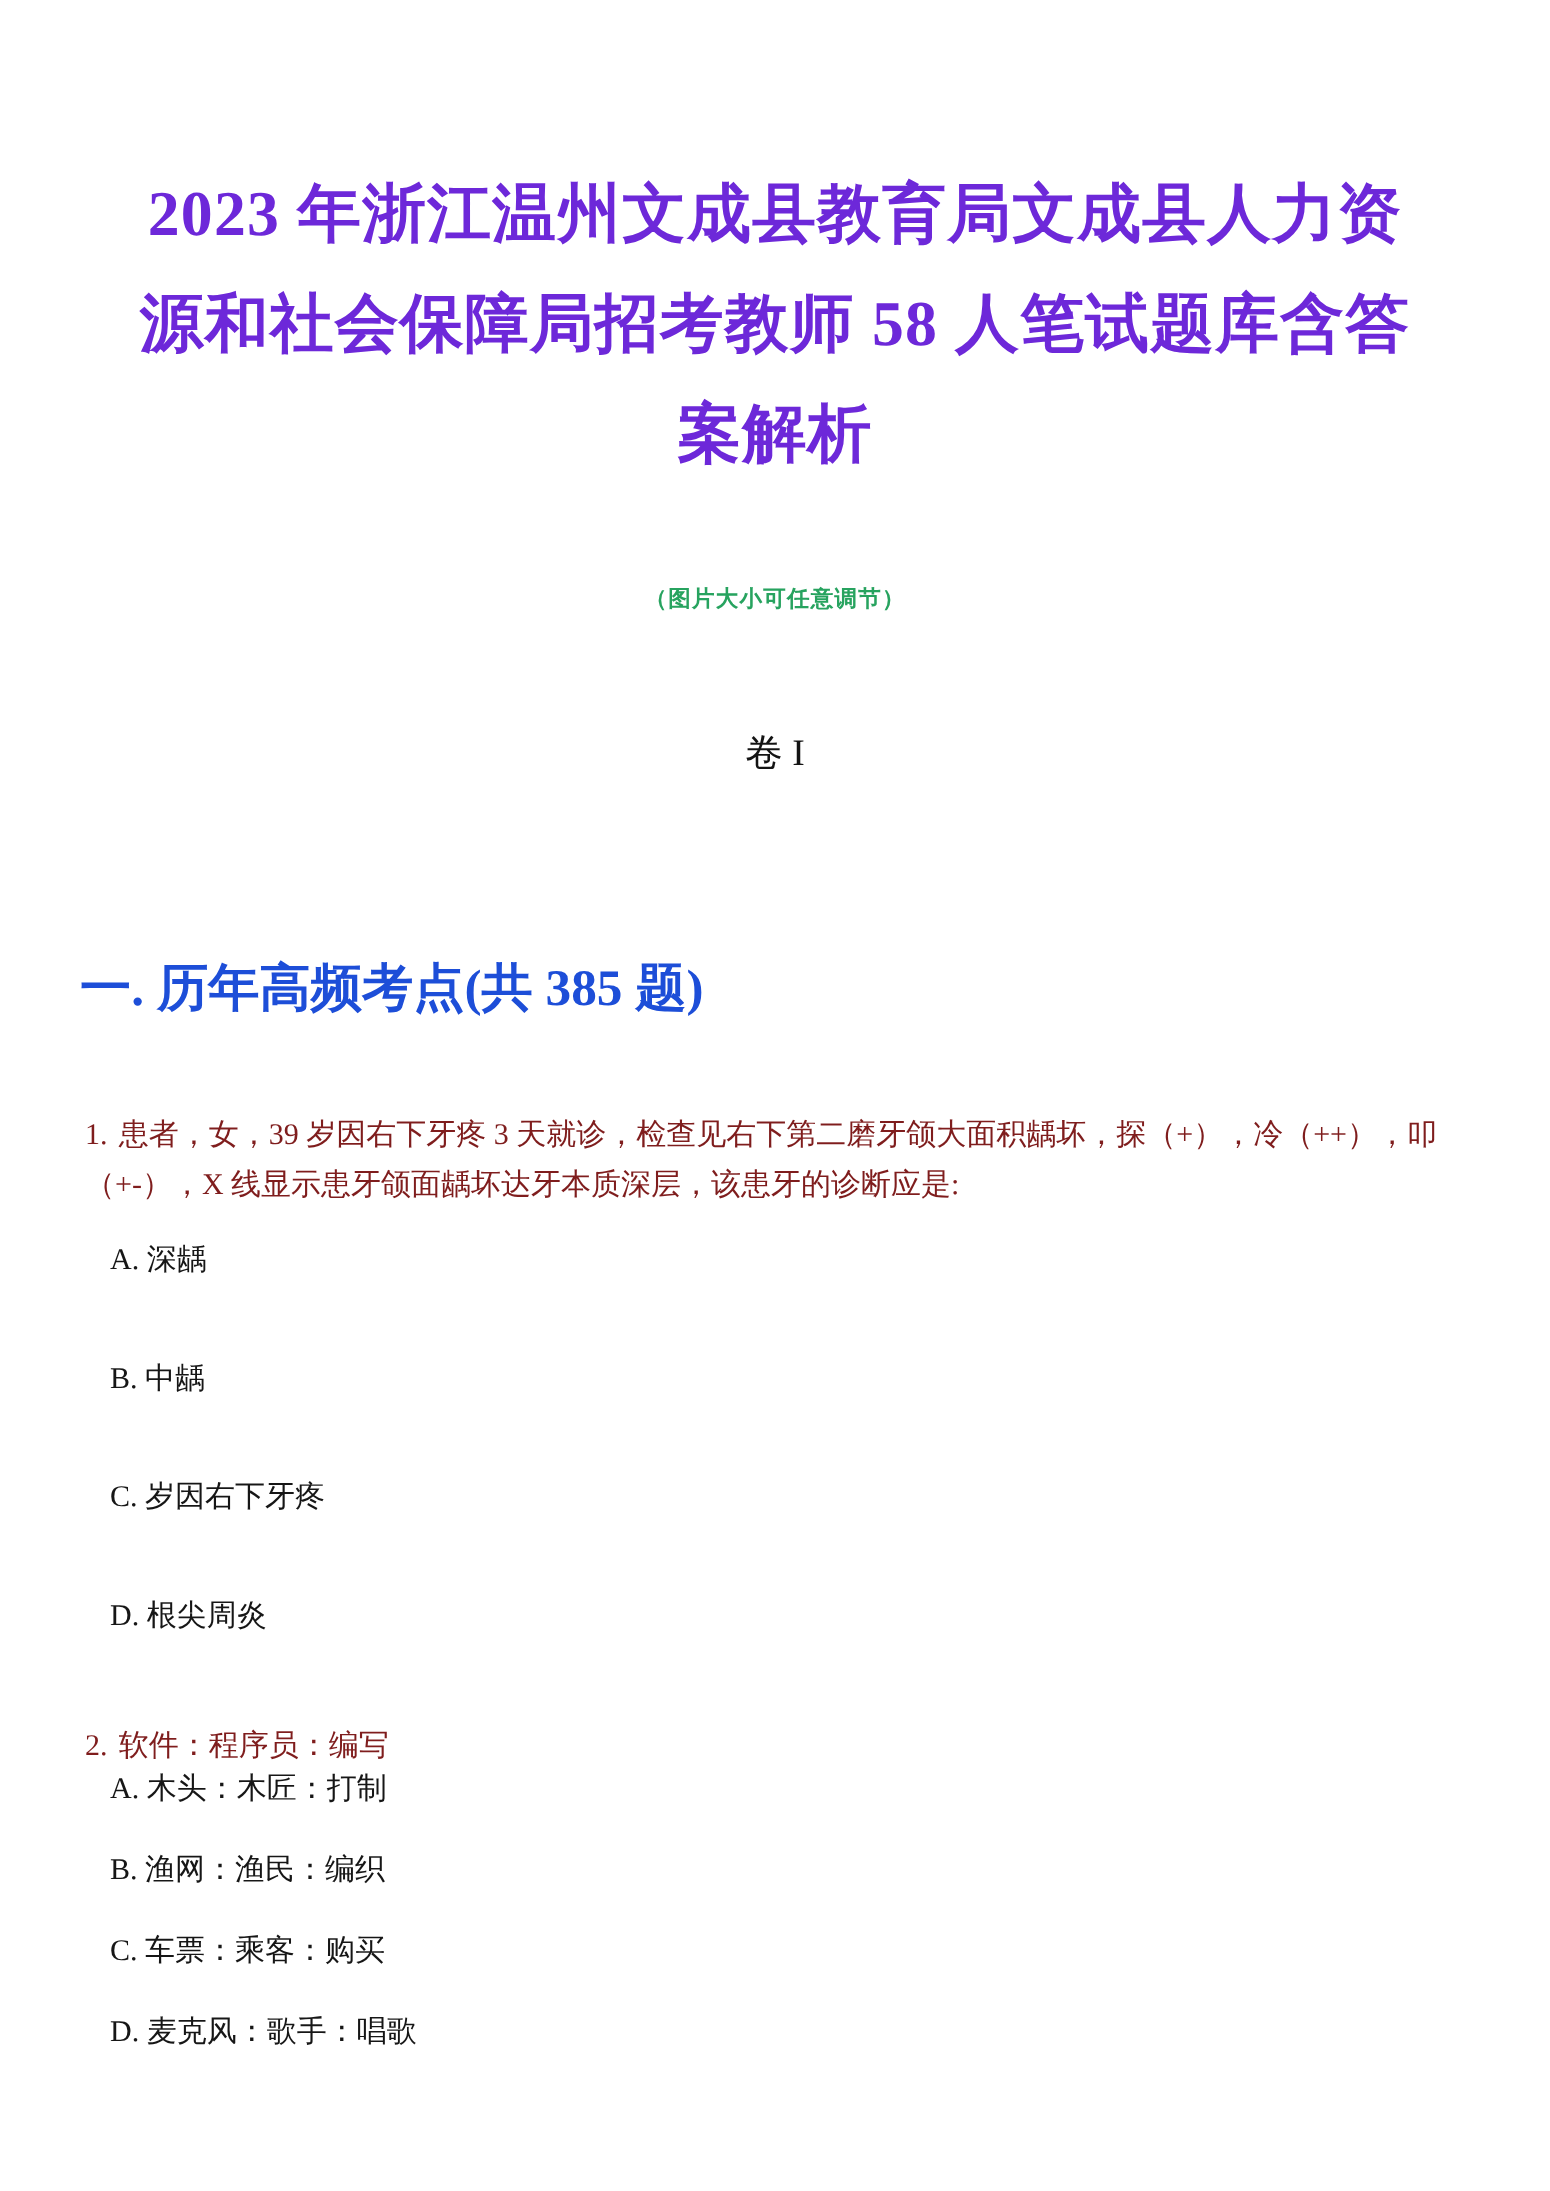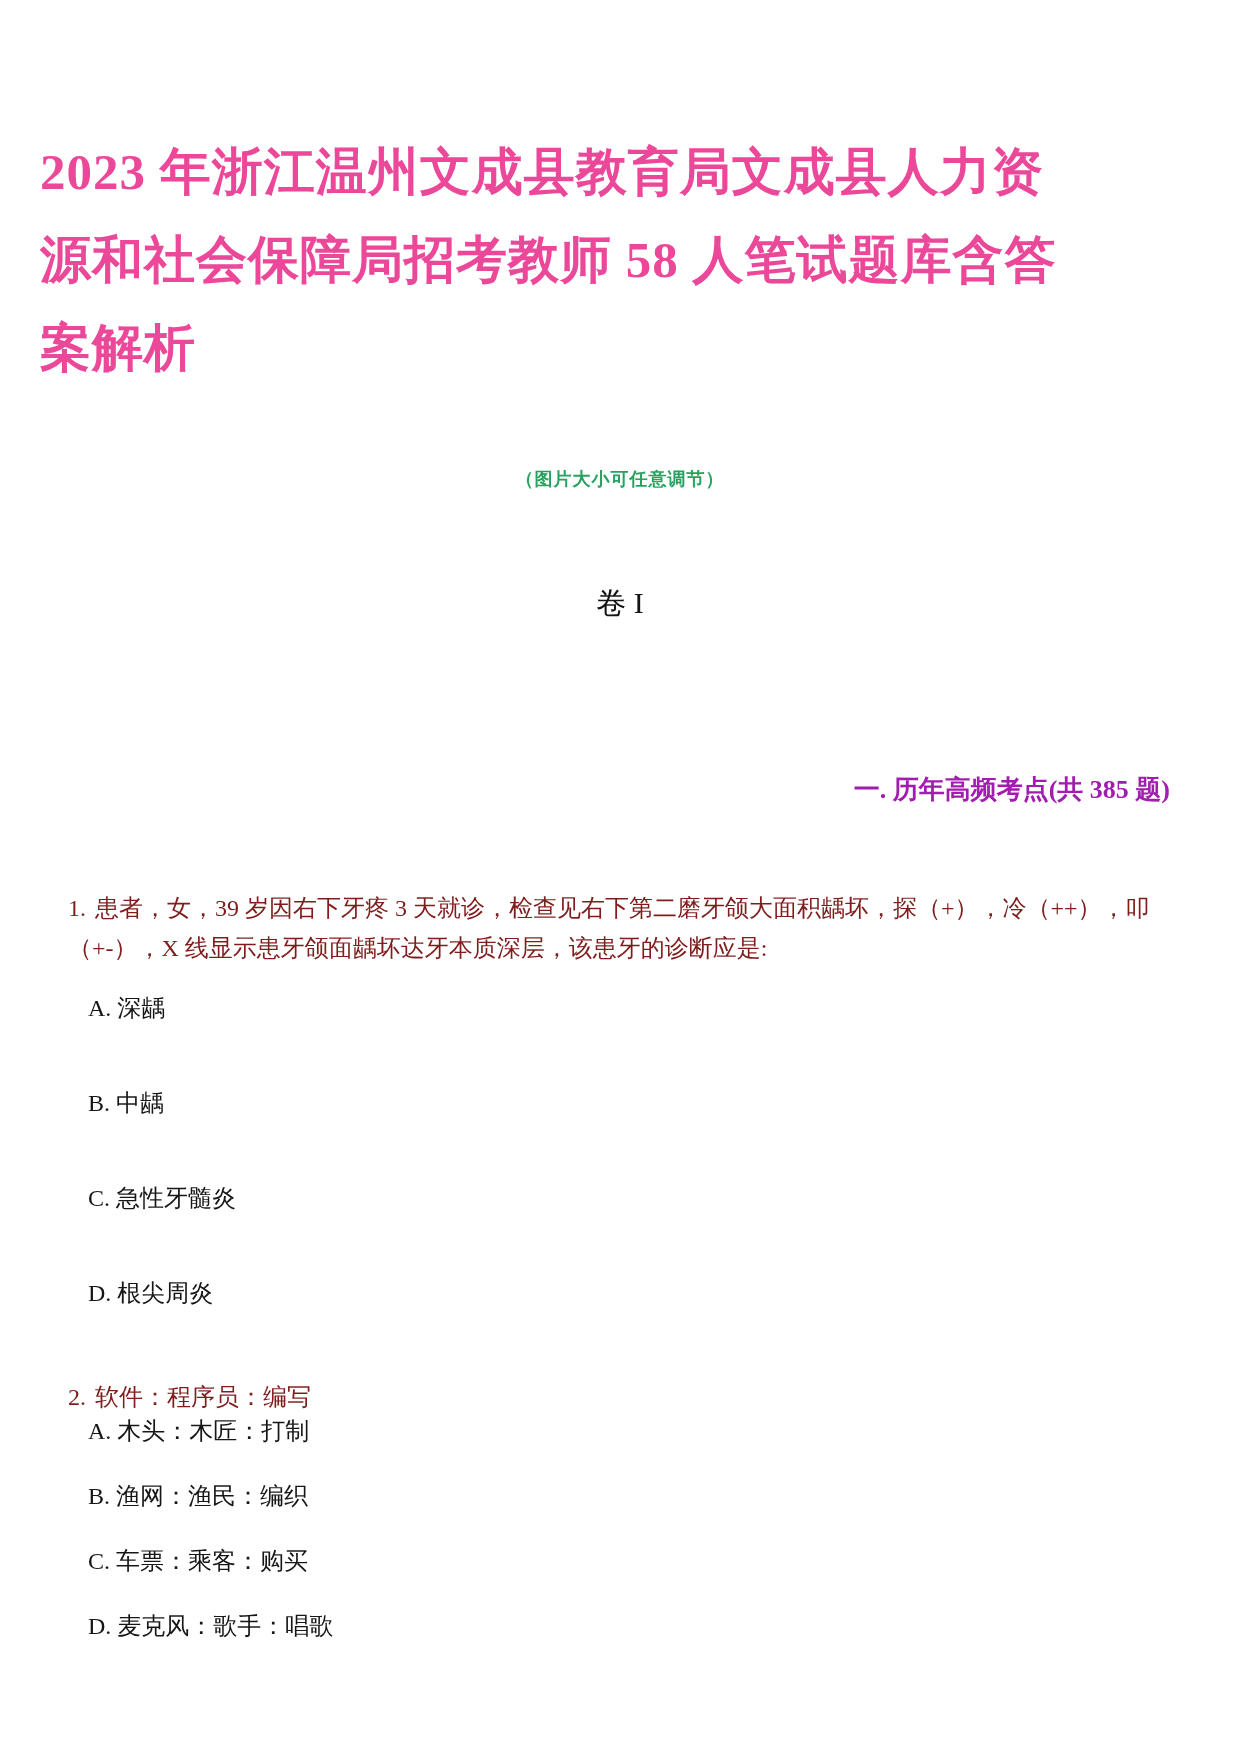--- a/index.html
+++ b/index.html
@@ -14,24 +14,25 @@
     color: #161616;
     overflow: hidden;
   }
   .page {
     width: 1240px;
     height: 1753px;
     background: #ffffff;
   }
   .doc-title {
     margin: 128px 40px 0;
+    text-align: center;
     font-size: 51px;
     line-height: 88px;
     font-weight: 700;
-    color: #ec4899;
+    color: #6d28d9;
     letter-spacing: 1px;
   }
   .title-line { display: block; }
   .size-note {
     margin: 70px 0 0;
     text-align: center;
     font-size: 18px;
     line-height: 34px;
     font-weight: 700;
     color: #27a35f;
@@ -40,25 +41,24 @@
   .volume {
     margin: 88px 0 0;
     text-align: center;
     font-size: 30px;
     line-height: 38px;
     font-weight: 400;
     color: #141414;
   }
   .section-heading {
     margin: 148px 70px 0 64px;
-    font-size: 26px;
+    font-size: 41px;
     line-height: 40px;
     font-weight: 700;
-    color: #a21caf;
-    text-align: right;
+    color: #1d4ed8;
   }
   .question { margin: 0; }
   .stem {
     margin: 78px 66px 24px 68px;
     font-size: 24px;
     line-height: 40px;
     color: #7f1d1d;
   }
   .stem .q-label { margin-right: 9px; }
   .option {
@@ -88,21 +88,21 @@
   <p class="size-note">（图片大小可任意调节）</p>
 
   <p class="volume">卷 I</p>
 
   <h2 class="section-heading">一. 历年高频考点(共 385 题)</h2>
 
   <div class="question q1">
     <p class="stem"><span class="q-label">1.</span><span>患者，女，39 岁因右下牙疼 3 天就诊，检查见右下第二磨牙颌大面积龋坏，探（+），冷（++），叩（+-），X 线显示患牙颌面龋坏达牙本质深层，该患牙的诊断应是:</span></p>
     <p class="option">A. 深龋</p>
     <p class="option">B. 中龋</p>
-    <p class="option">C. 急性牙髓炎</p>
+    <p class="option">C. 岁因右下牙疼</p>
     <p class="option">D. 根尖周炎</p>
   </div>
 
   <div class="question q2">
     <p class="stem"><span class="q-label">2.</span><span>软件：程序员：编写</span></p>
     <p class="option">A. 木头：木匠：打制</p>
     <p class="option">B. 渔网：渔民：编织</p>
     <p class="option">C. 车票：乘客：购买</p>
     <p class="option">D. 麦克风：歌手：唱歌</p>
   </div>

